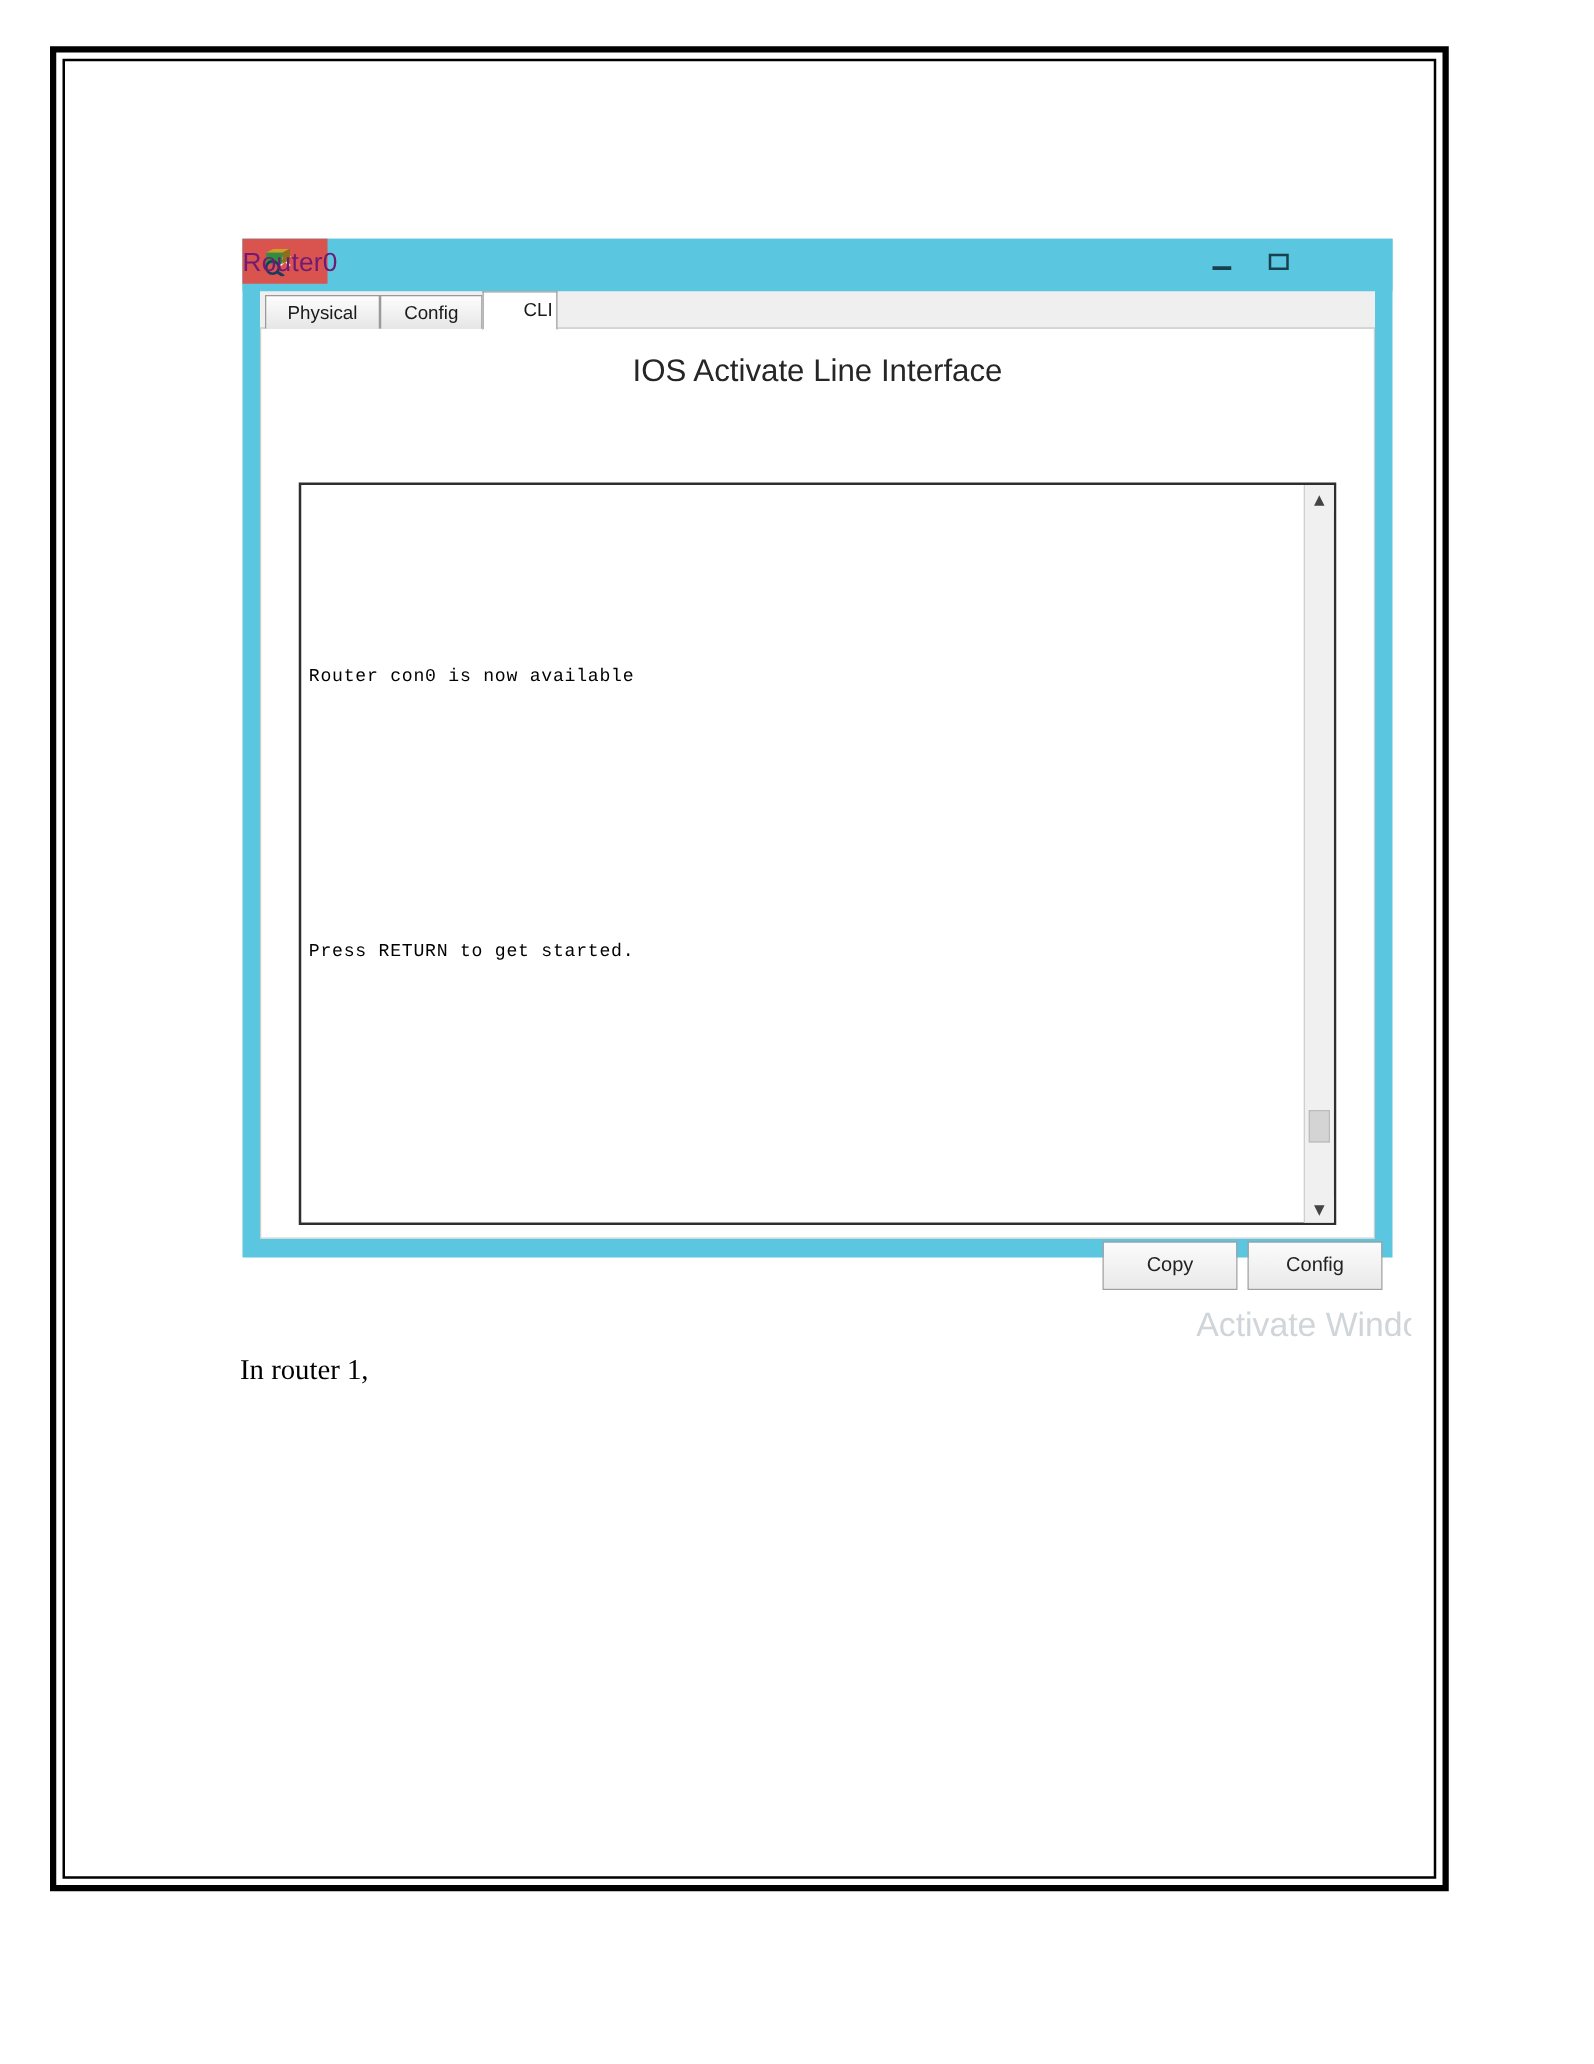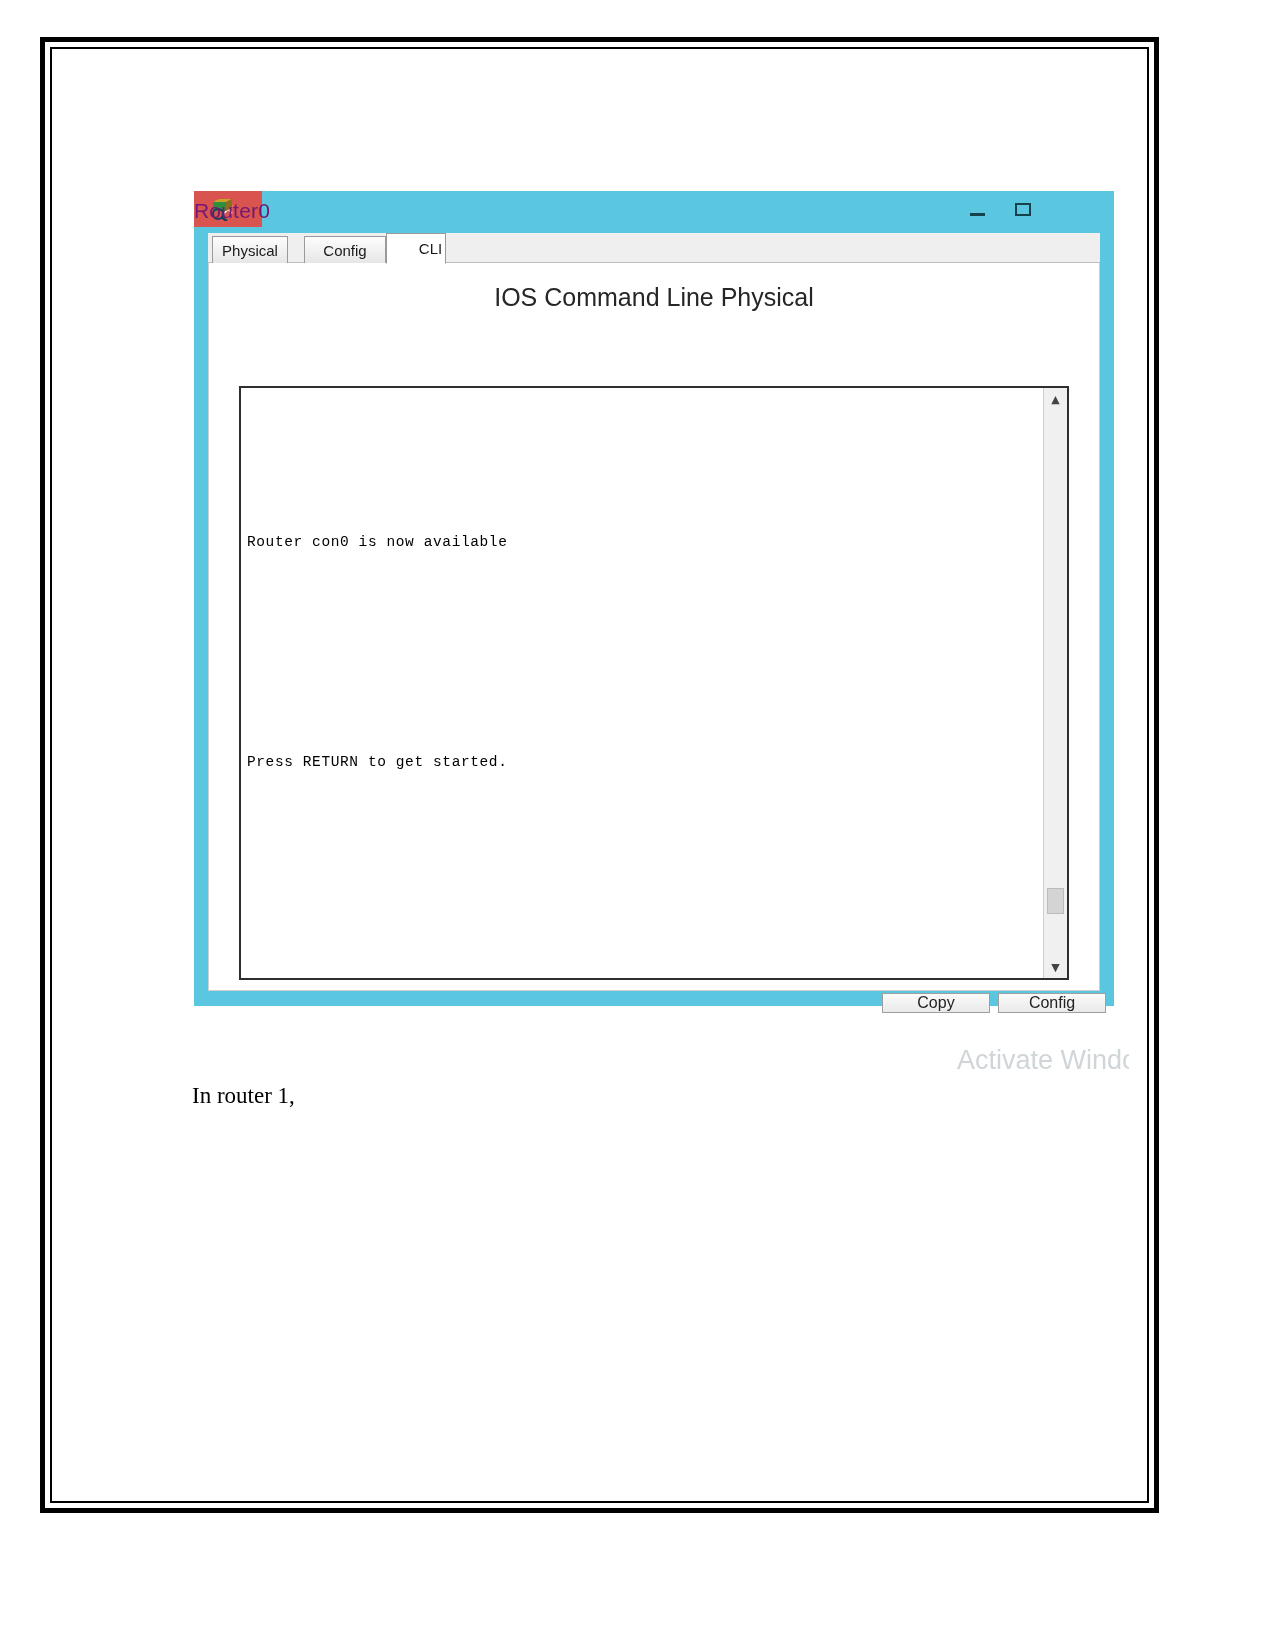--- a/index.html
+++ b/index.html
@@ -138,21 +138,21 @@
     padding: 0 10px;
   }
   .tab.active {
     background: #ffffff;
     top: 0;
     height: 31px;
     border-bottom: 1px solid #ffffff;
     z-index: 3;
     padding-left: 39px;
   }
-  #tab-0 { left: 4px; width: 76px; }
+  #tab-0 { left: 4px; width: 92px; }
   #tab-1 { left: 96px; width: 82px; }
   #tab-2 { left: 178px; width: 60px; }
 
   
   #panel-body {
     position: absolute;
     left: 14px;
     top: 72px;
     width: 892px;
     height: 728px;
@@ -235,21 +235,21 @@
     width: 17px;
     height: 26px;
     background: #d4d4d4;
     border: 1px solid #bbbbbb;
     box-sizing: border-box;
   }
 
   
   .ios-btn {
     position: absolute;
-    height: 20px;
+    height: 39px;
     width: 108px;
     background: linear-gradient(#fbfbfb, #e9e9e9);
     border: 1px solid #9f9f9f;
     box-sizing: border-box;
     display: flex;
     align-items: center;
     justify-content: center;
     font-size: 16px;
     color: #222222;
     font-family: "Liberation Sans", sans-serif;
@@ -318,21 +318,21 @@
         <div class="tab" id="tab-1">
           <span>Config</span>
         </div>
         <div class="tab active" id="tab-2">
           <span>CLI</span>
         </div>
       </div>
 
       <div id="panel-body">
 
-        <div id="panel-heading">IOS Command Line Physical</div>
+        <div id="panel-heading">IOS Activate Line Interface</div>
 
         <div id="terminal-wrap">
           <div id="terminal-text">
             <div id="term-spacer-1"></div>
             <div class="term-line"><span>Router con0 is now available</span></div>
             <div id="term-spacer-2"></div>
             <div class="term-line"><span>Press RETURN to get started.</span></div>
             <div id="term-spacer-3"></div>
             
             

